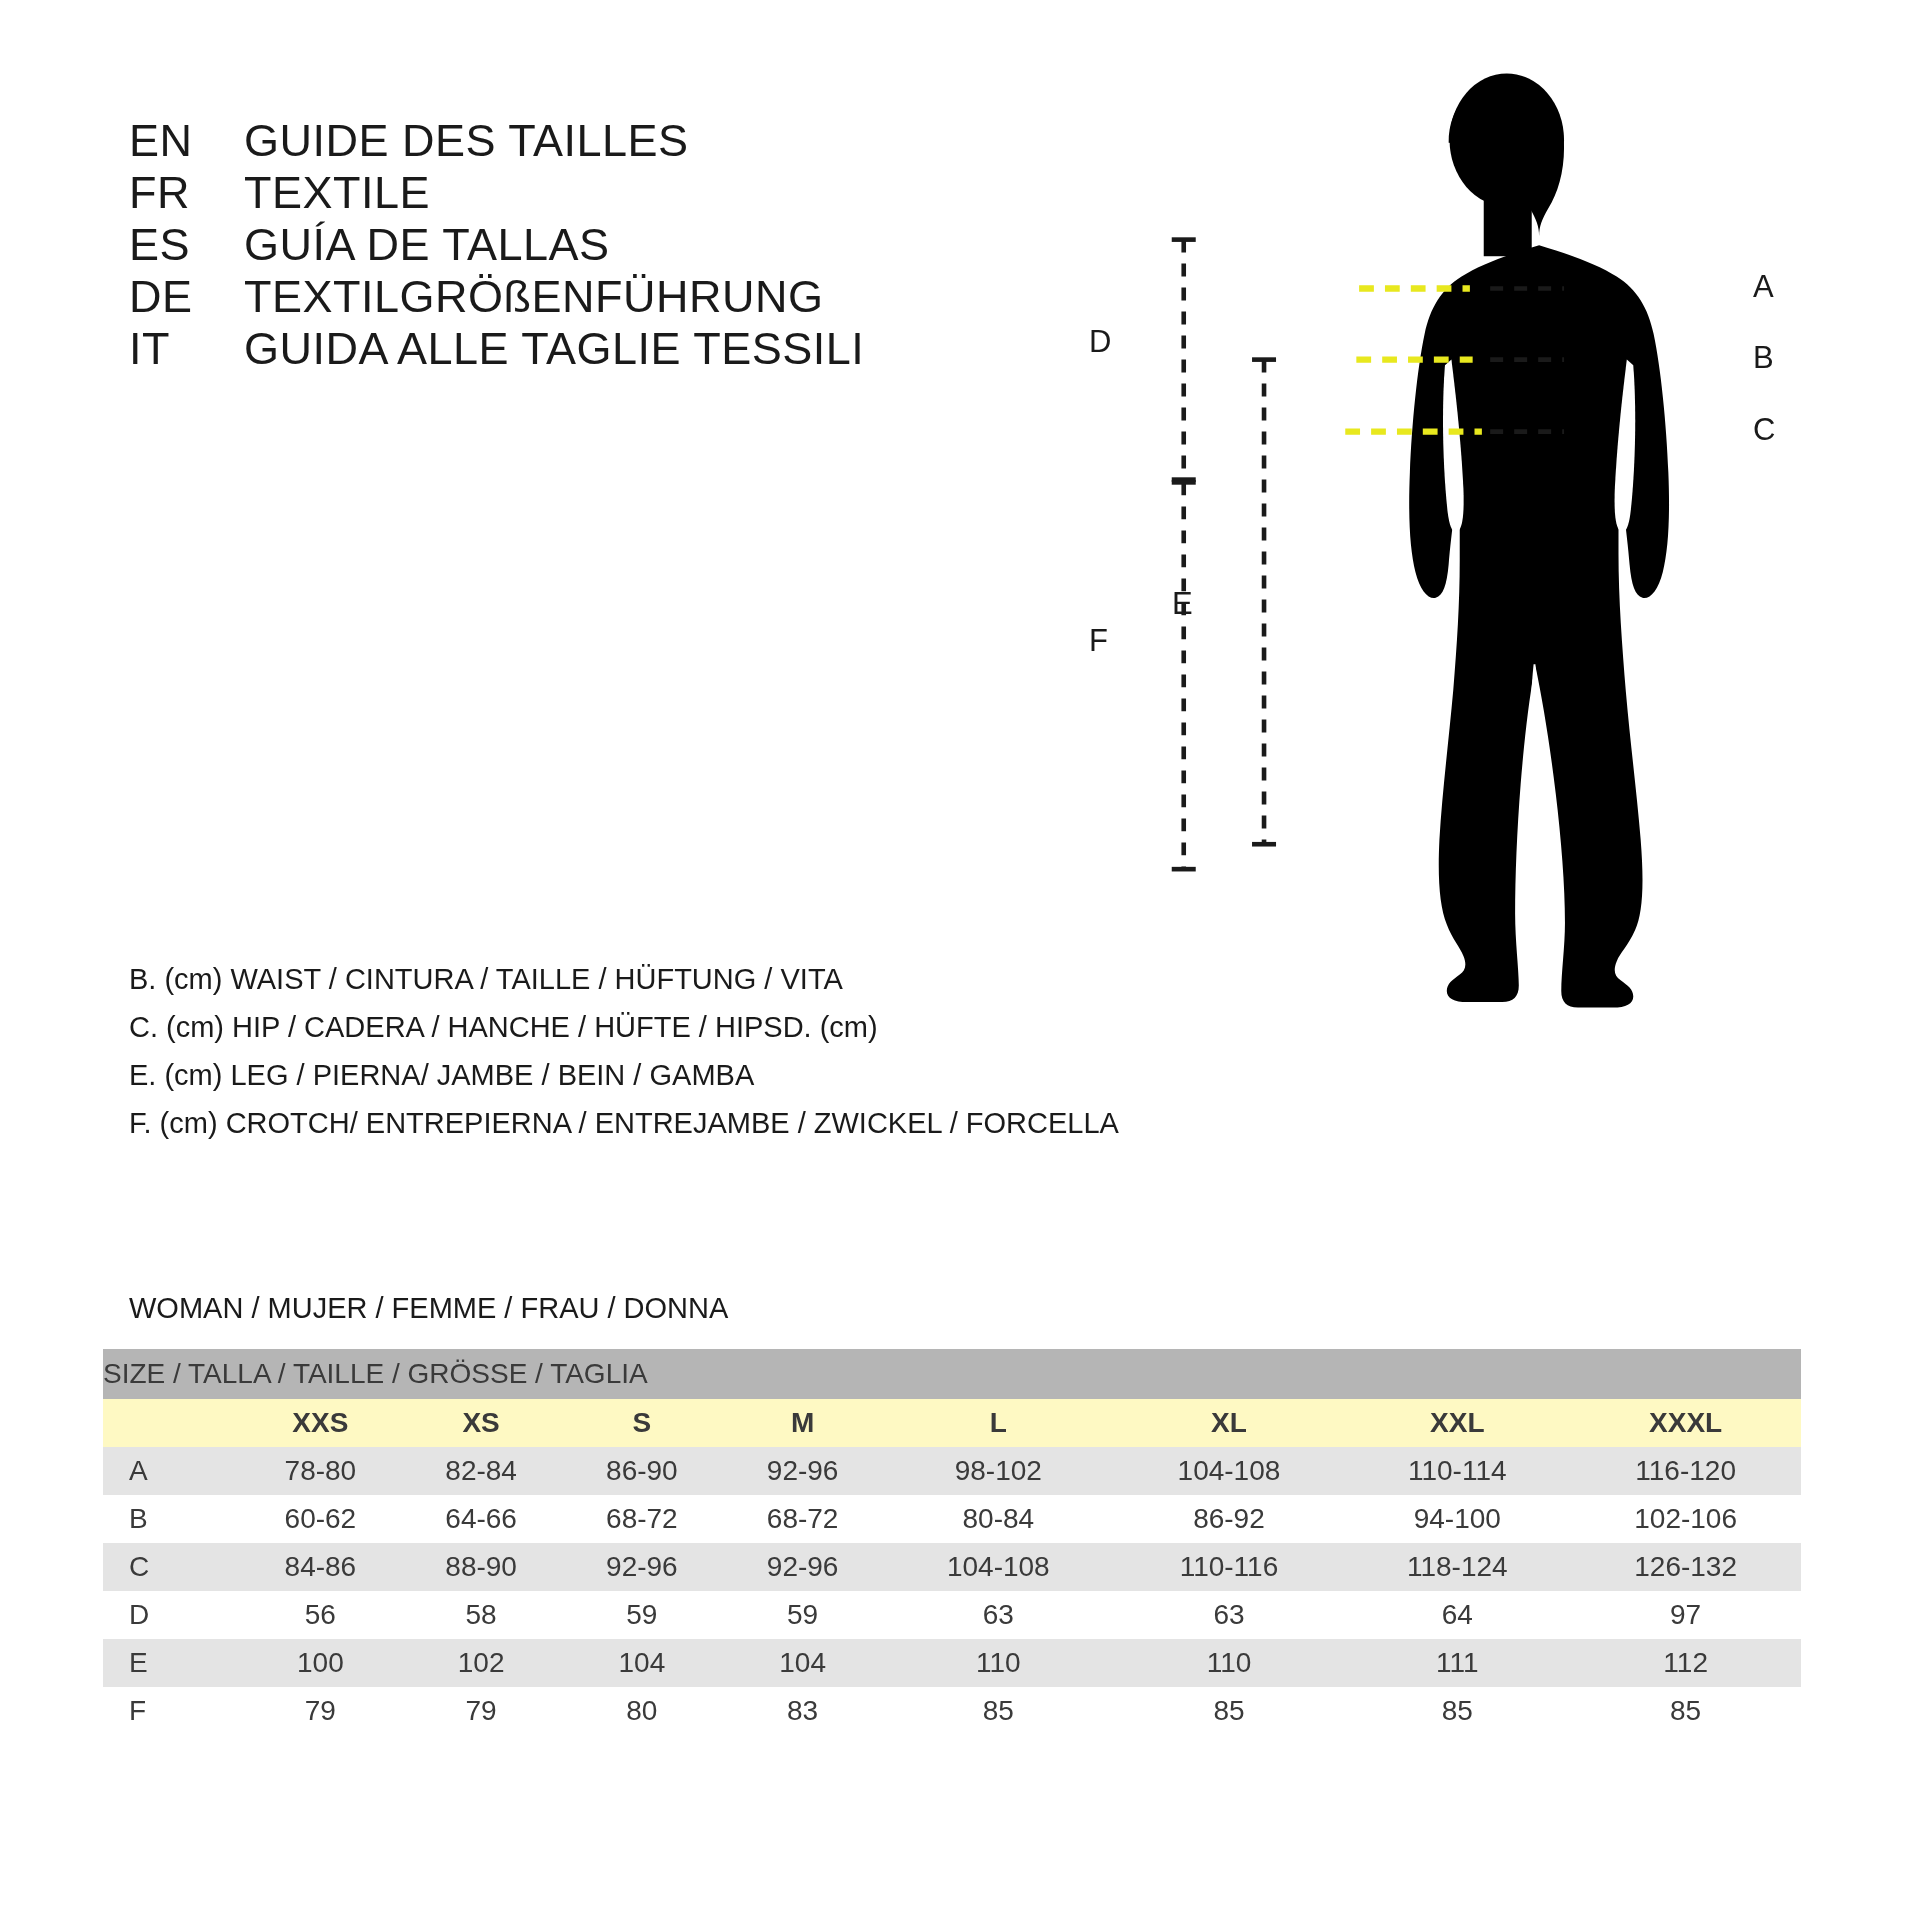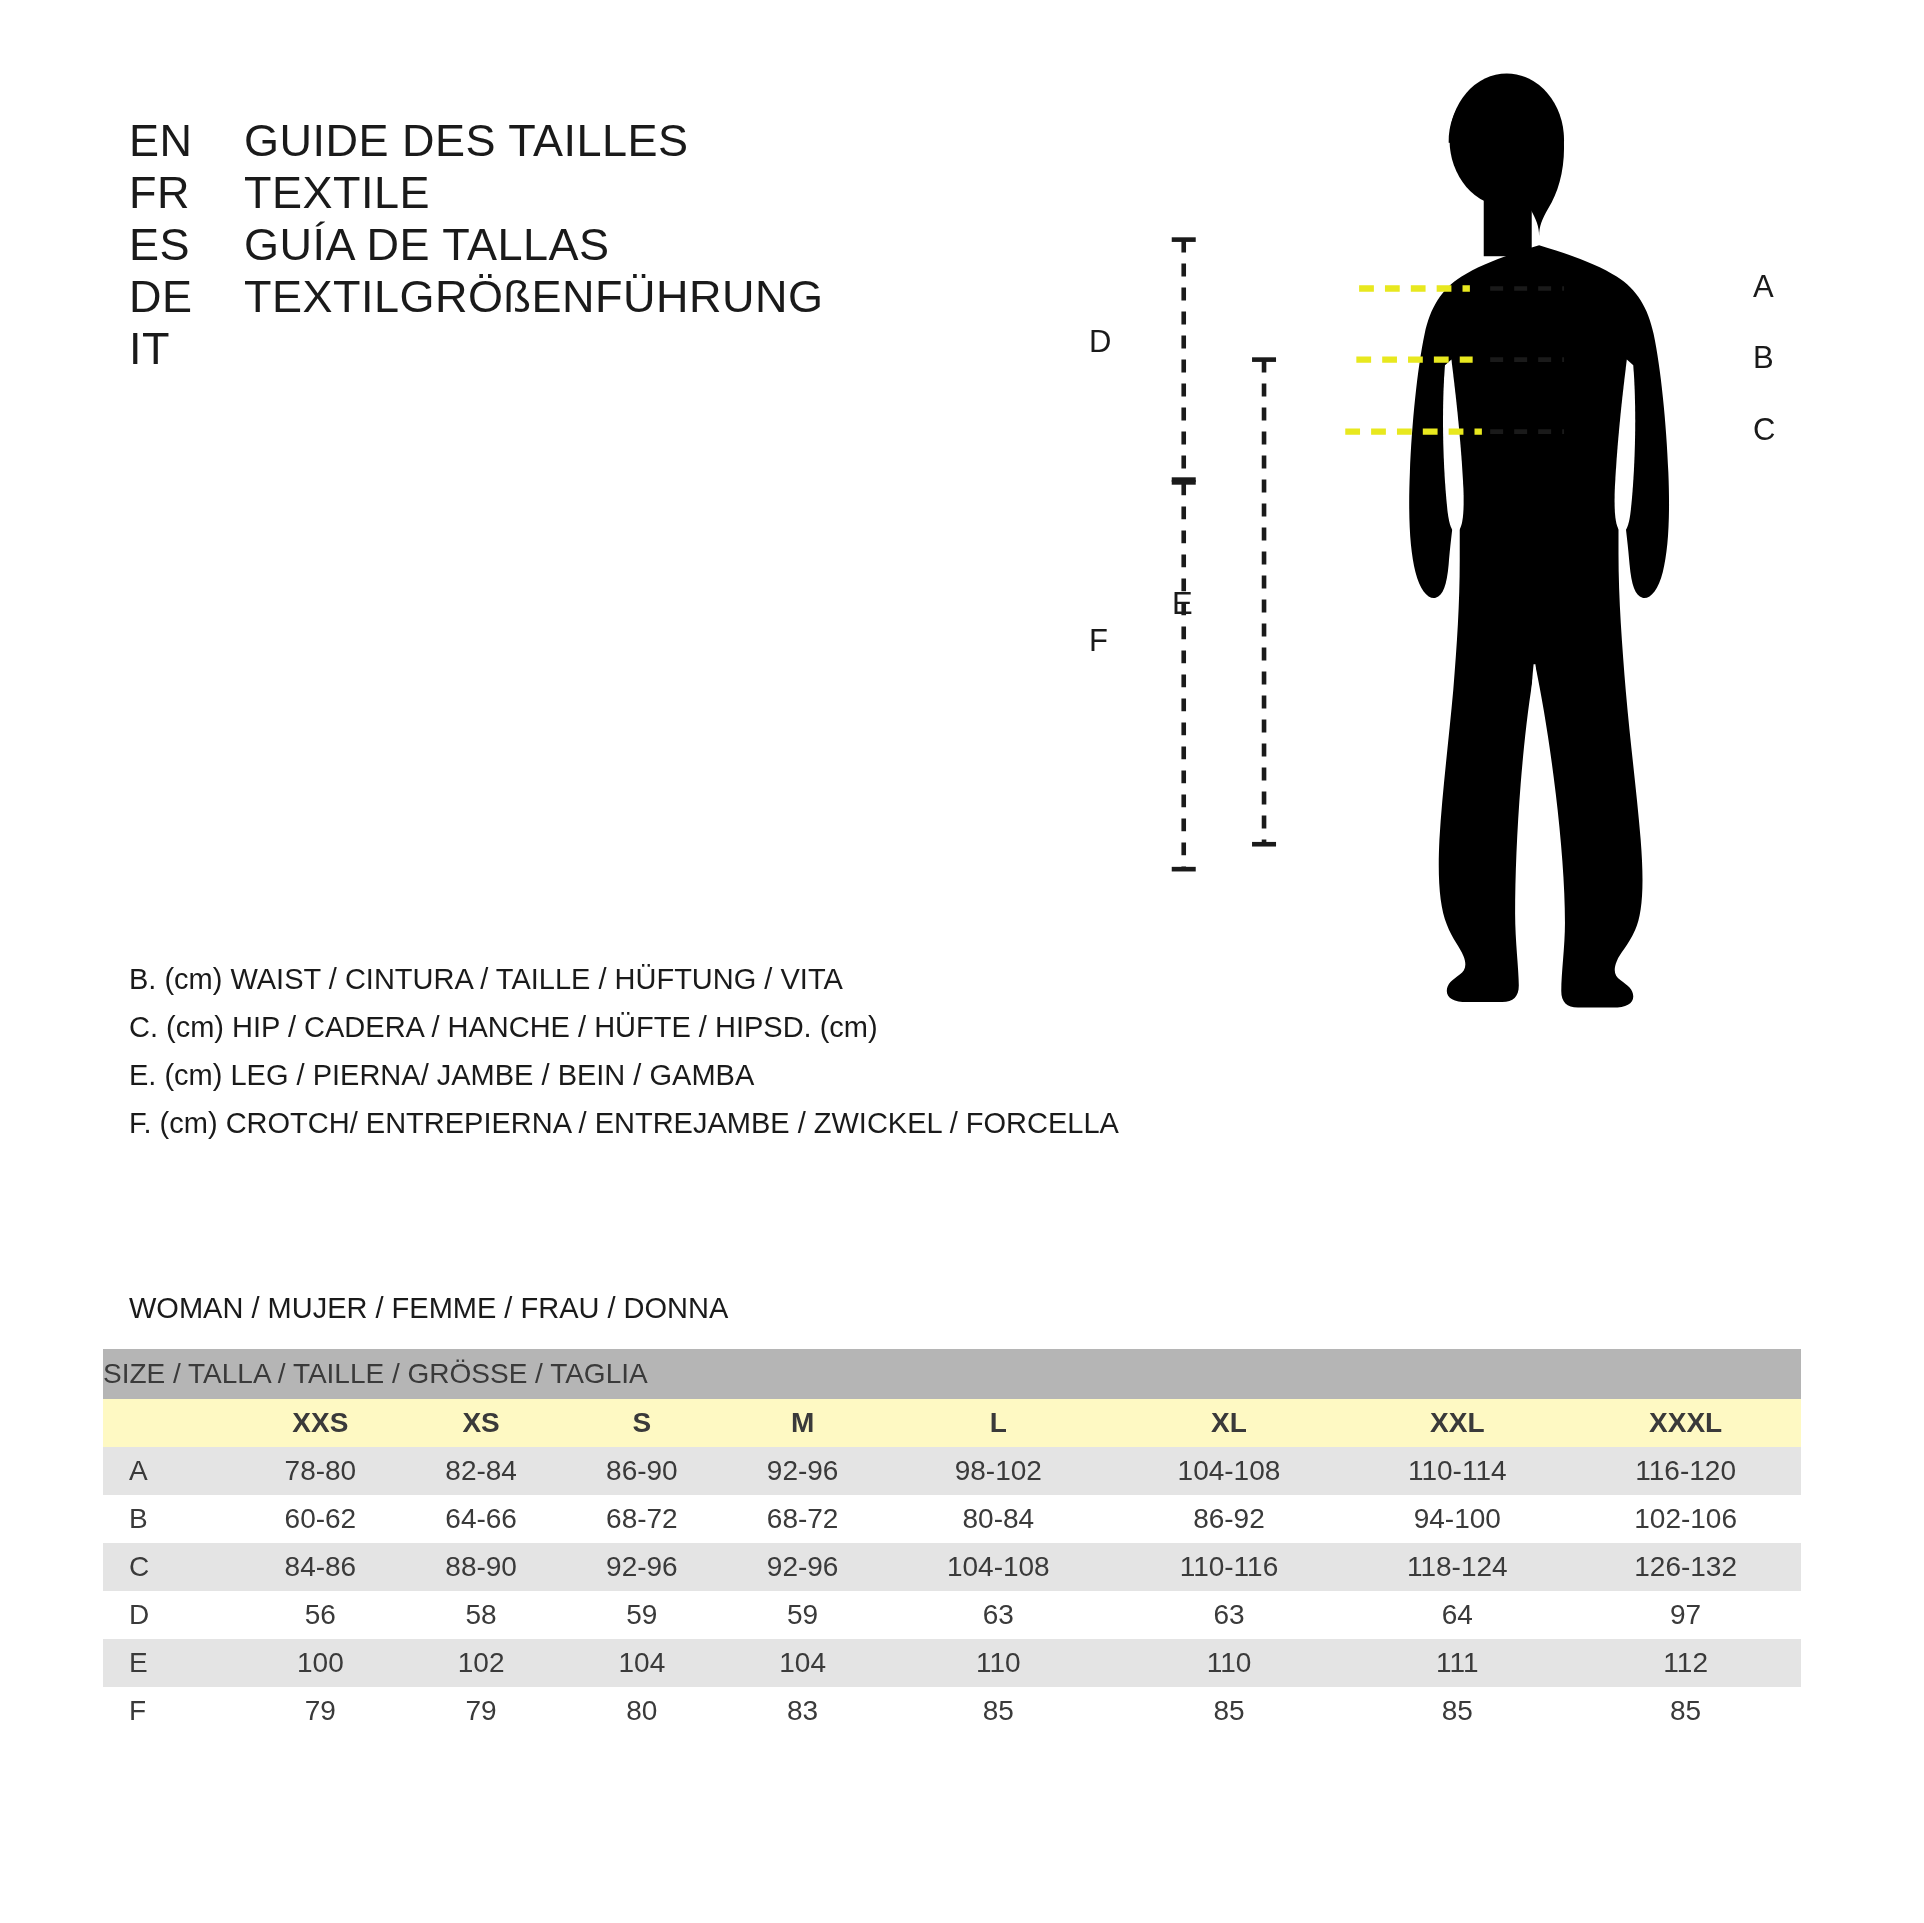--- a/index.html
+++ b/index.html
@@ -122,20 +122,21 @@
   <div class="lang-row">
     <span class="lang-code">ES</span>
     <span class="lang-text">GUÍA DE TALLAS</span>
   </div>
   <div class="lang-row">
     <span class="lang-code">DE</span>
     <span class="lang-text">TEXTILGRÖßENFÜHRUNG</span>
   </div>
   <div class="lang-row">
     <span class="lang-code">IT</span>
+    <span class="lang-text">GUIDA ALLE TAGLIE TESSILI</span>
   </div>
 </div>
 
 <div id="figure-area">
   <svg id="figure-svg" width="757" height="1200" viewBox="0 0 820 1300">
 
     <g>
       <path fill="#000000" d="
         M 330 95
         C 330 55, 355 30, 392 30

